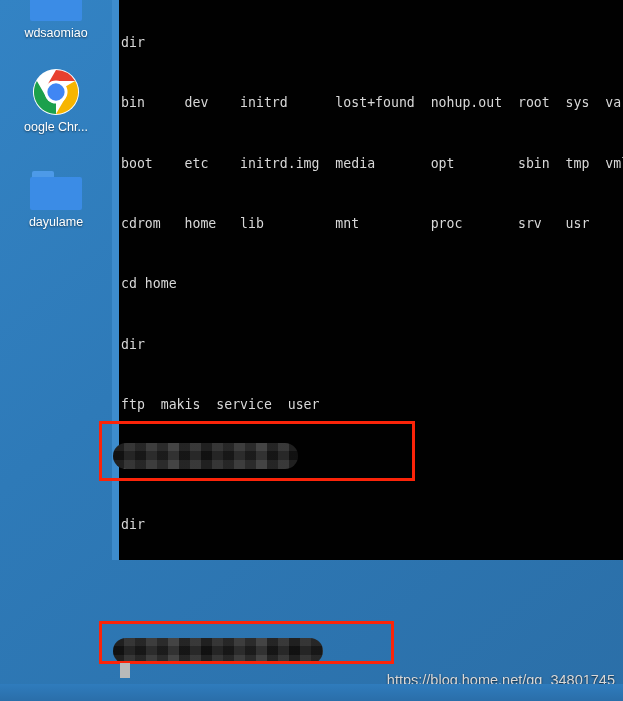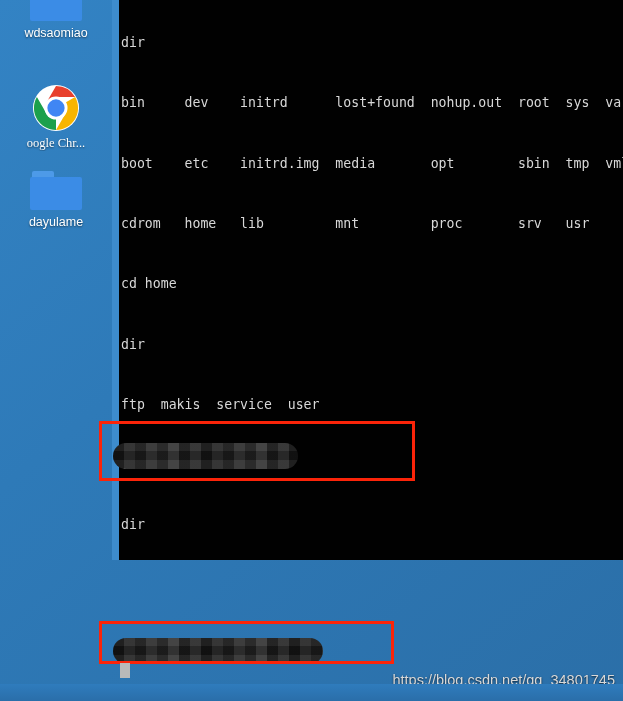--- a/index.html
+++ b/index.html
@@ -173,21 +173,21 @@
 
   <div id="desktop">
 
     <div class="desk-icon" style="top:-18px;">
       <span class="folder-glyph">
         <span class="body"></span>
       </span>
       <span class="desk-label">wdsaomiao</span>
     </div>
 
-    <div class="desk-icon" style="top:84px;font-family:Liberation Serif, serif;">
+    <div class="desk-icon" style="top:68px;">
       <svg class="chrome-glyph" viewBox="0 0 100 100">
         <circle cx="50" cy="50" r="48" fill="#ffffff"></circle>
         <path d="M50 4 A46 46 0 0 1 89.8 27 L50 27 A23 23 0 0 0 30.1 38.5 Z" fill="#e8402e"></path>
         <path d="M89.8 27 A46 46 0 0 1 50 96 L69.9 61.5 A23 23 0 0 0 69.9 38.5 Z" fill="#f7b500"></path>
         <path d="M50 96 A46 46 0 0 1 10.2 27 L30.1 61.5 A23 23 0 0 0 50 73 Z" fill="#1ca04c"></path>
         <circle cx="50" cy="50" r="24" fill="#ffffff"></circle>
         <circle cx="50" cy="50" r="18" fill="#4086f4"></circle>
       </svg>
       <span class="desk-label">oogle Chr...</span>
     </div>
@@ -255,17 +255,17 @@
   <div class="mosaic" style="left:113px; top:443px; width:185px; height:26px;"></div>
 
   <div class="mosaic" style="left:113px; top:638px; width:210px; height:26px;"></div>
 
   <div class="redbox" style="left:99px; top:421px; width:316px; height:60px;"></div>
 
   <div class="redbox" style="left:99px; top:621px; width:295px; height:43px;"></div>
 
   <div id="cursor-block"></div>
 
-  <div id="watermark">https://blog.csdn.net/qq_34801745</div>
+  <div id="watermark">https://blog.home.net/qq_34801745</div>
 
   <div id="bottom-strip"></div>
 
 </div>
 
 </body></html>

